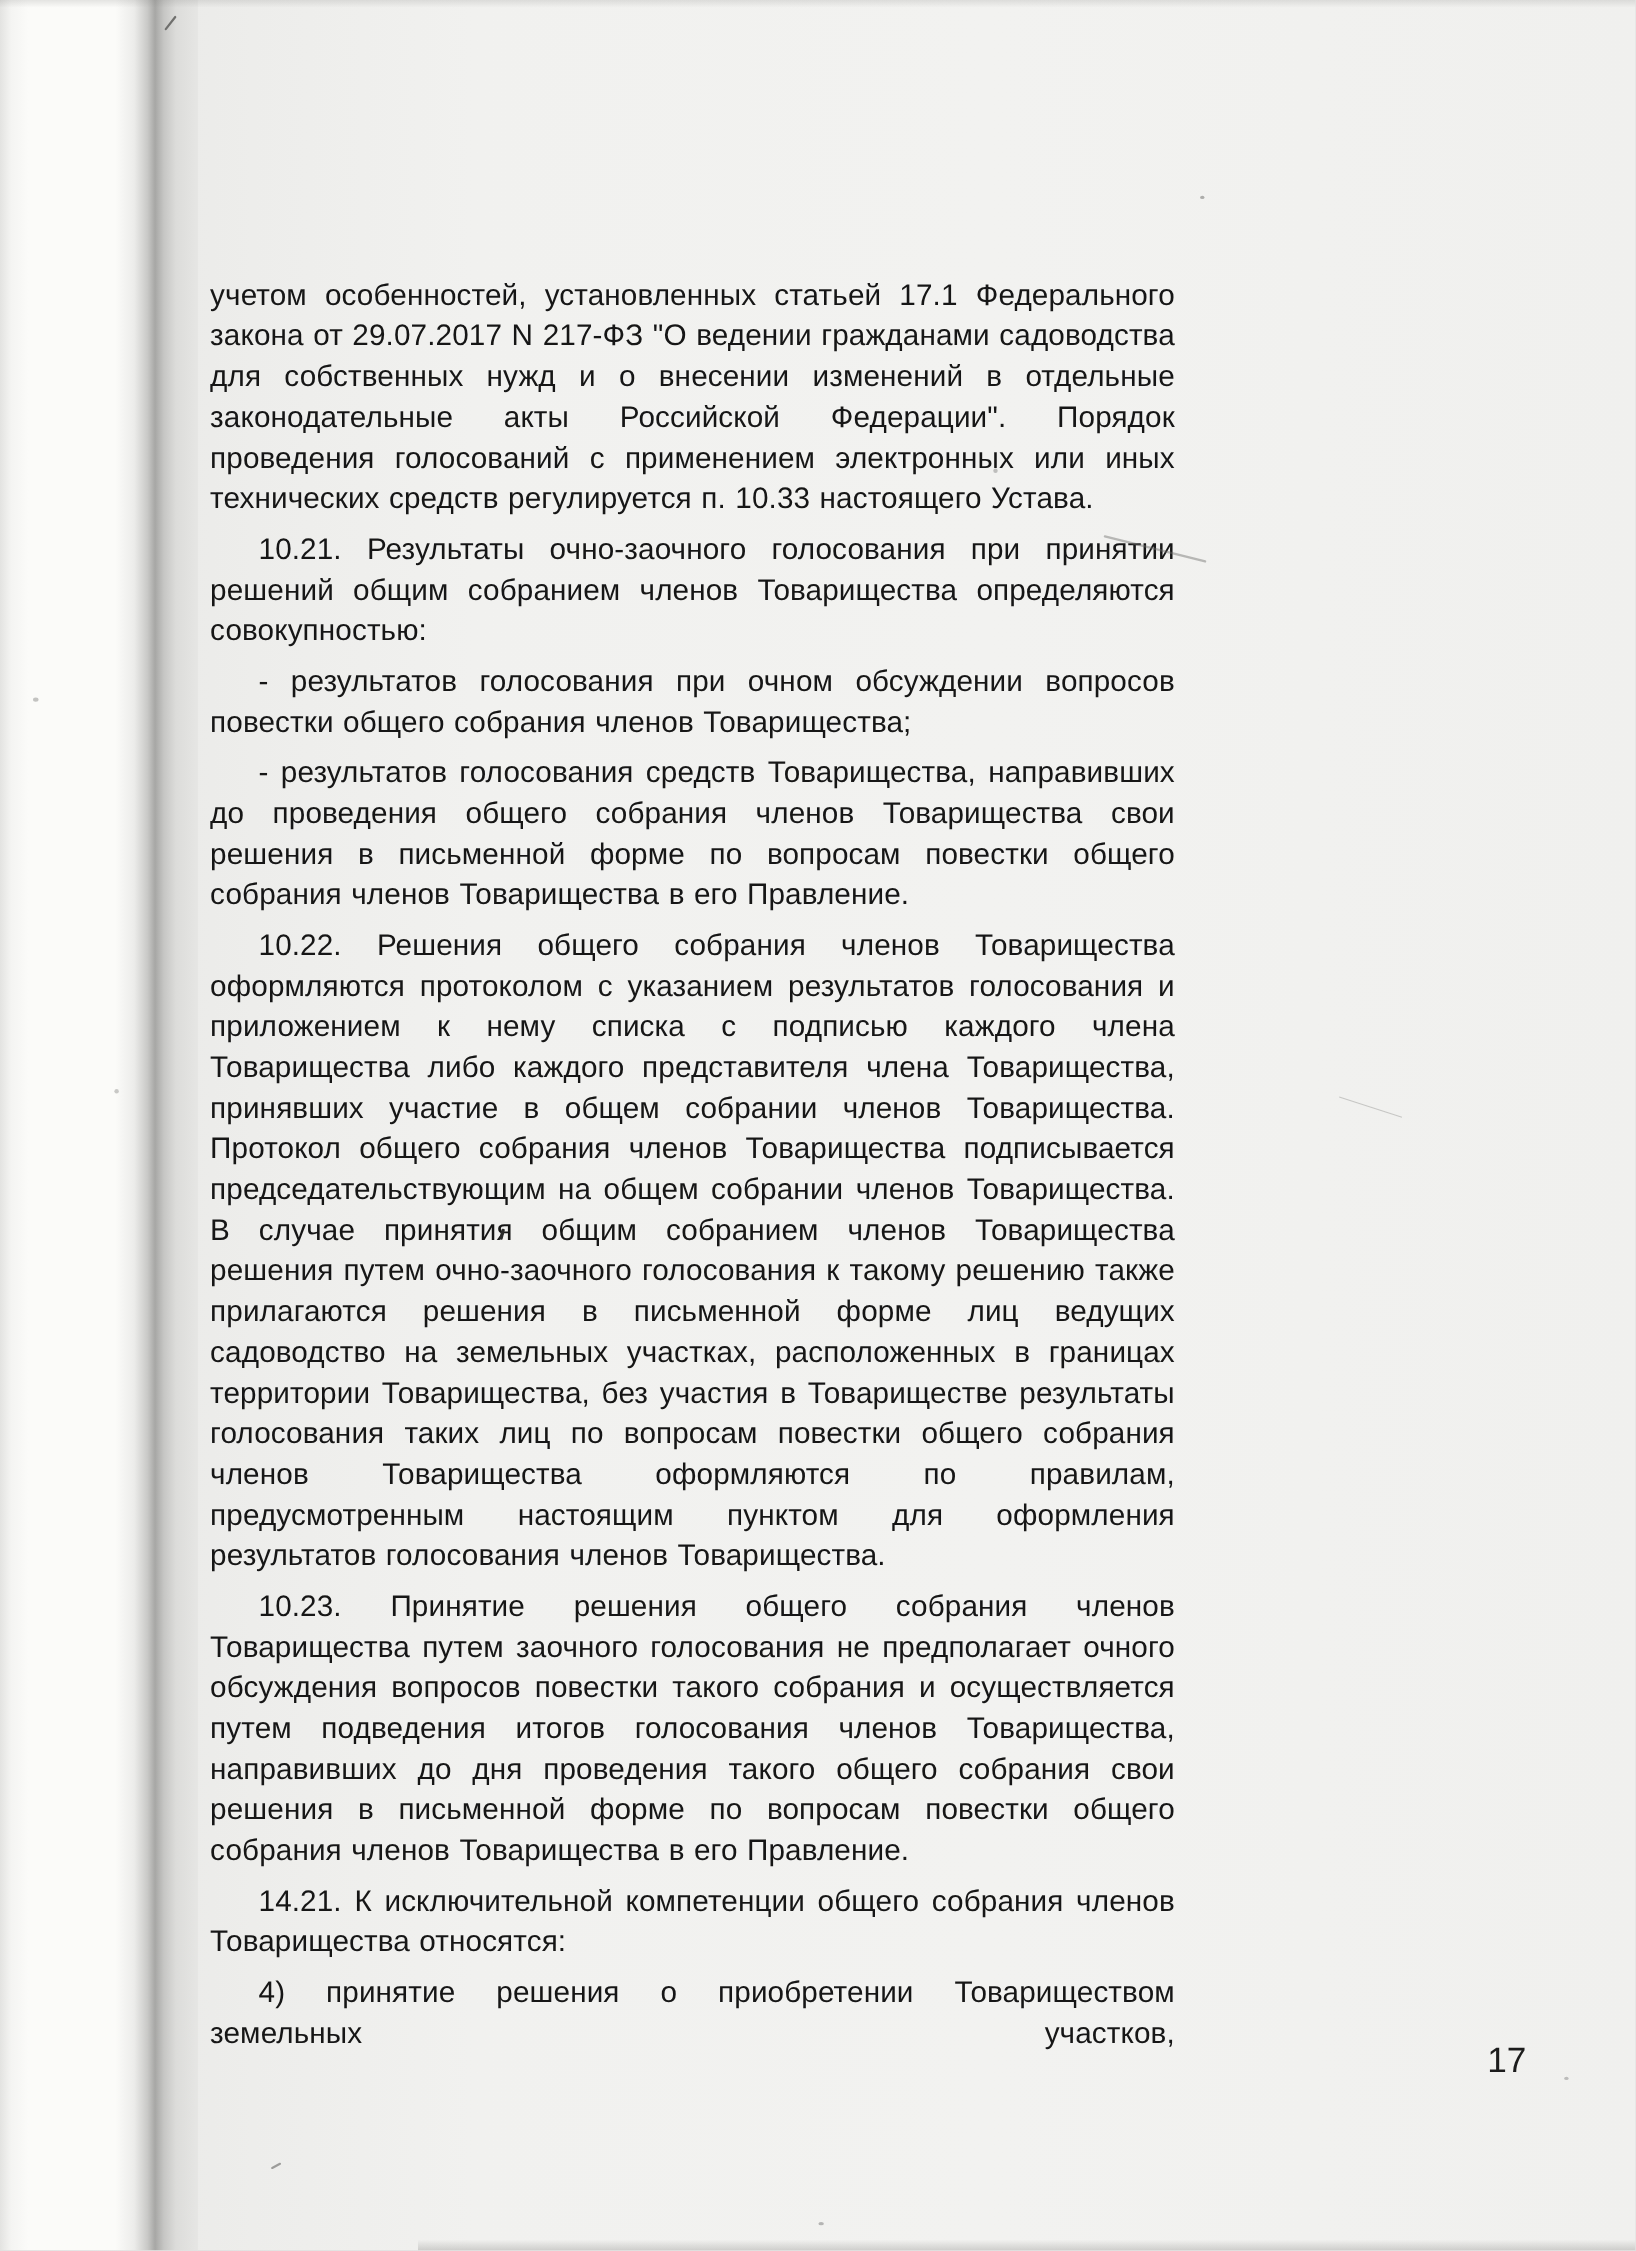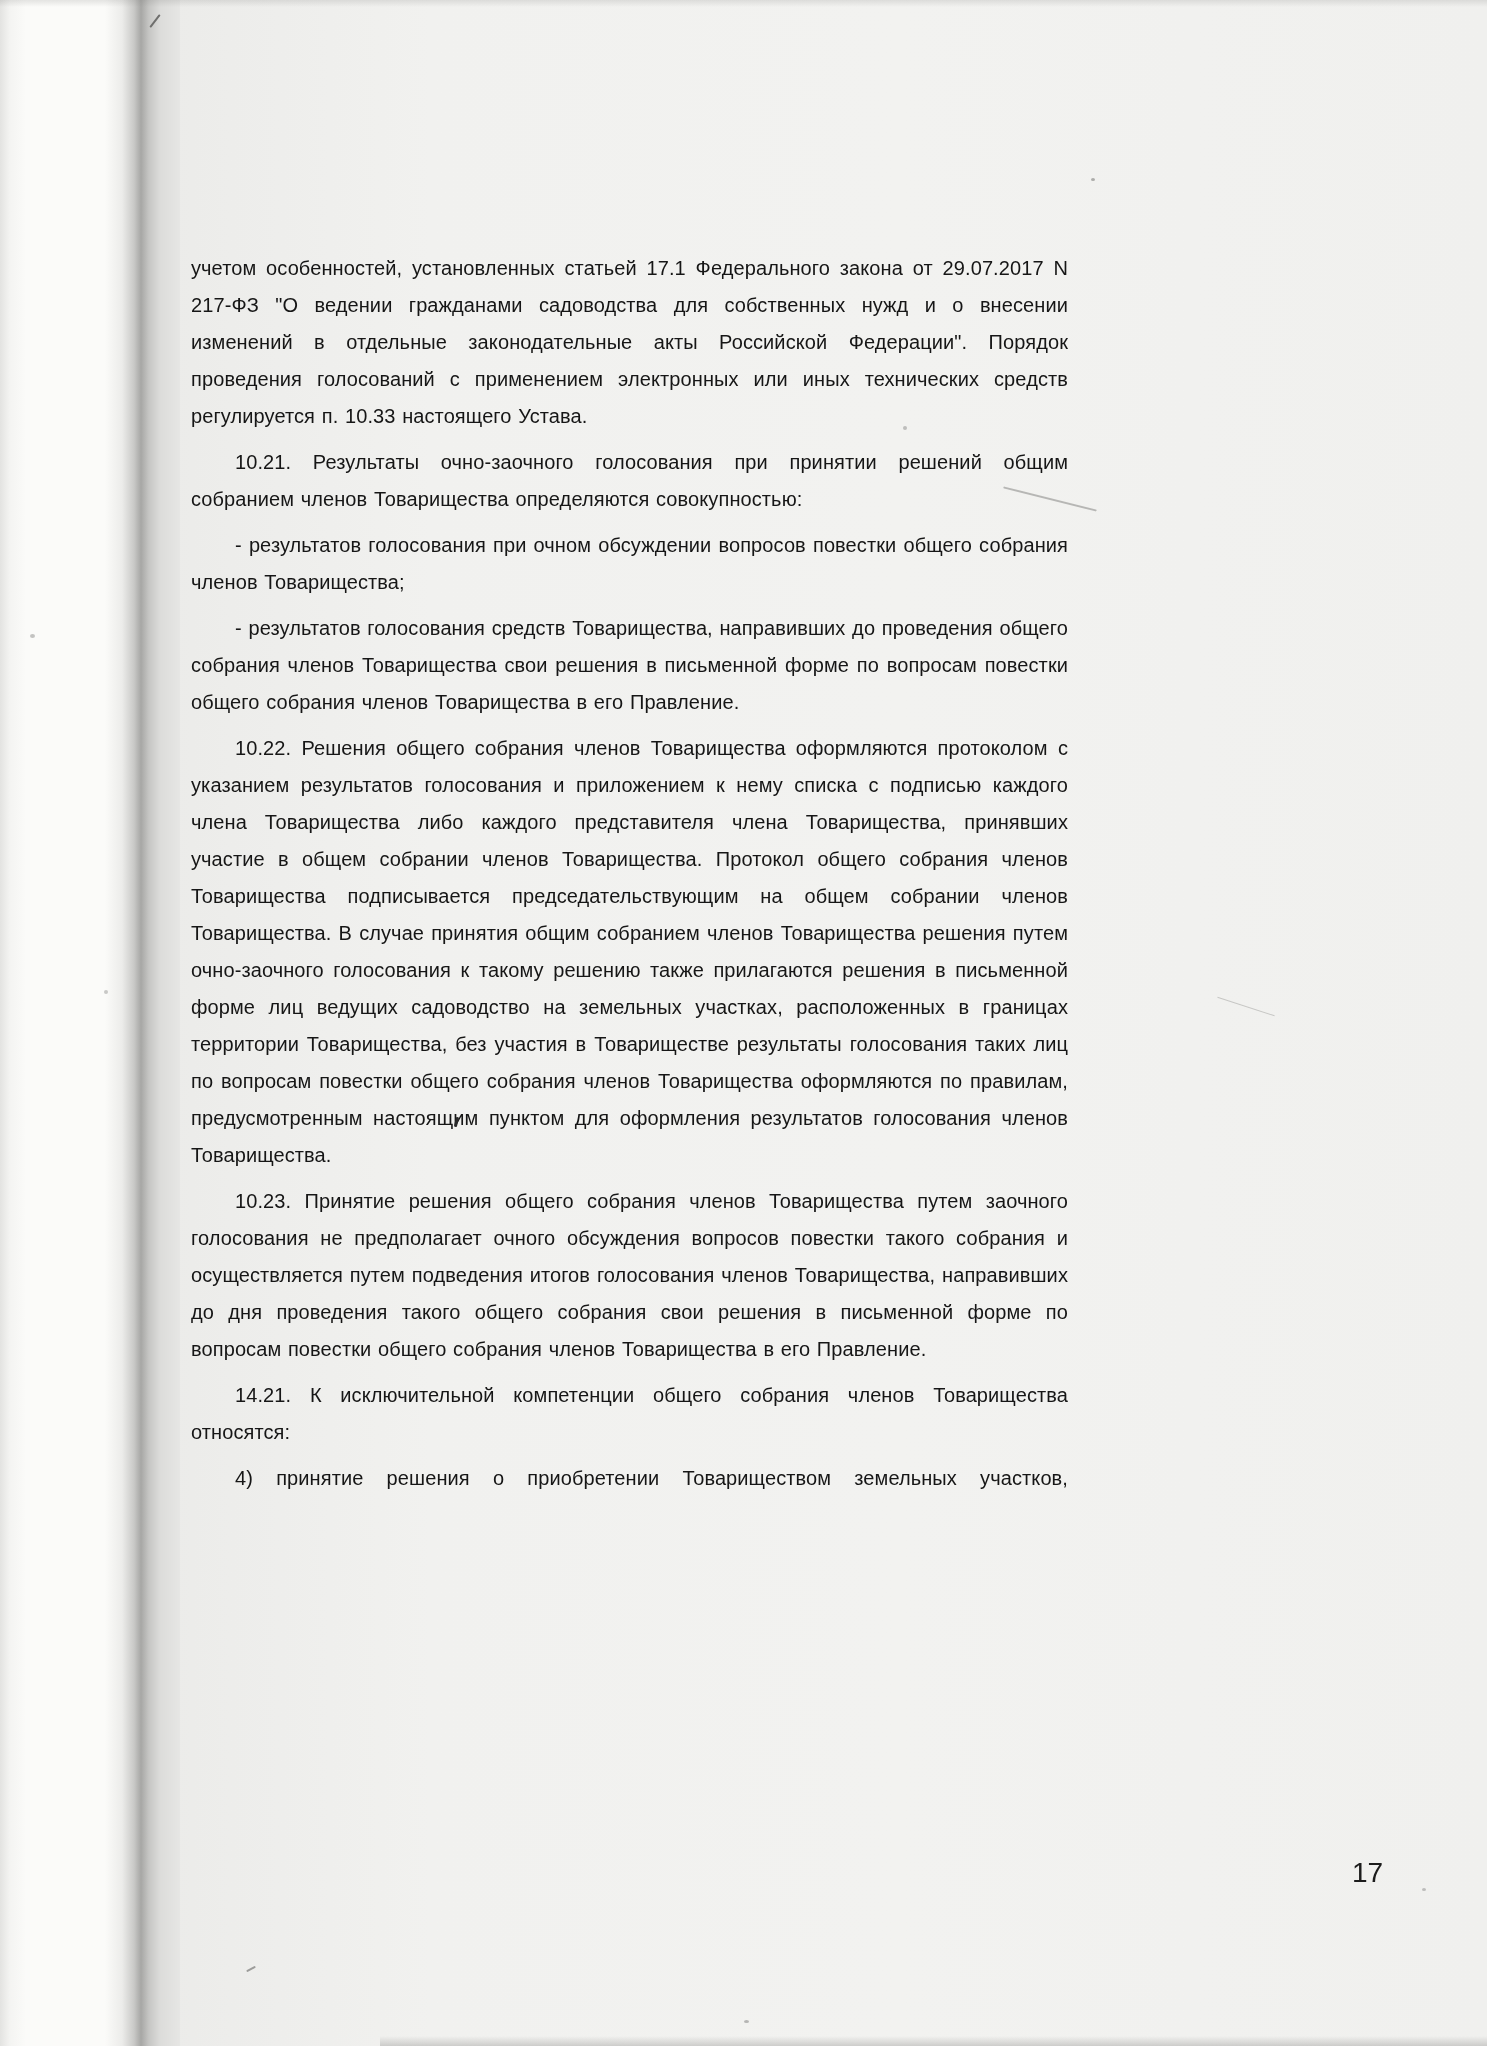--- a/index.html
+++ b/index.html
@@ -46,35 +46,35 @@
 
   .text-col {
     position: absolute;
     left: 191px;
     top: 250px;
     width: 877px;
   }
 
   .para {
     margin: 0 0 9px 0;
-    font-size: 20px;
+    font-size: 27px;
     line-height: 37px;
     text-align: justify;
     text-indent: 44px;
     letter-spacing: 0.1px;
     word-spacing: 1px;
   }
   .para.no-indent { text-indent: 0; }
   .para.fill-last { text-align-last: justify; }
 
   .page-number {
     position: absolute;
     left: 1352px;
     top: 1858px;
-    font-size: 28px;
+    font-size: 32px;
     line-height: 30px;
     color: #1c1c1c;
     text-align: right;
   }
 
   
   .artifact { position: absolute; pointer-events: none; }
   .tick-top {
     left: 147px; top: 20px; width: 16px; height: 2px;
     background: #6f6f6d; transform: rotate(-52deg); border-radius: 1px;

